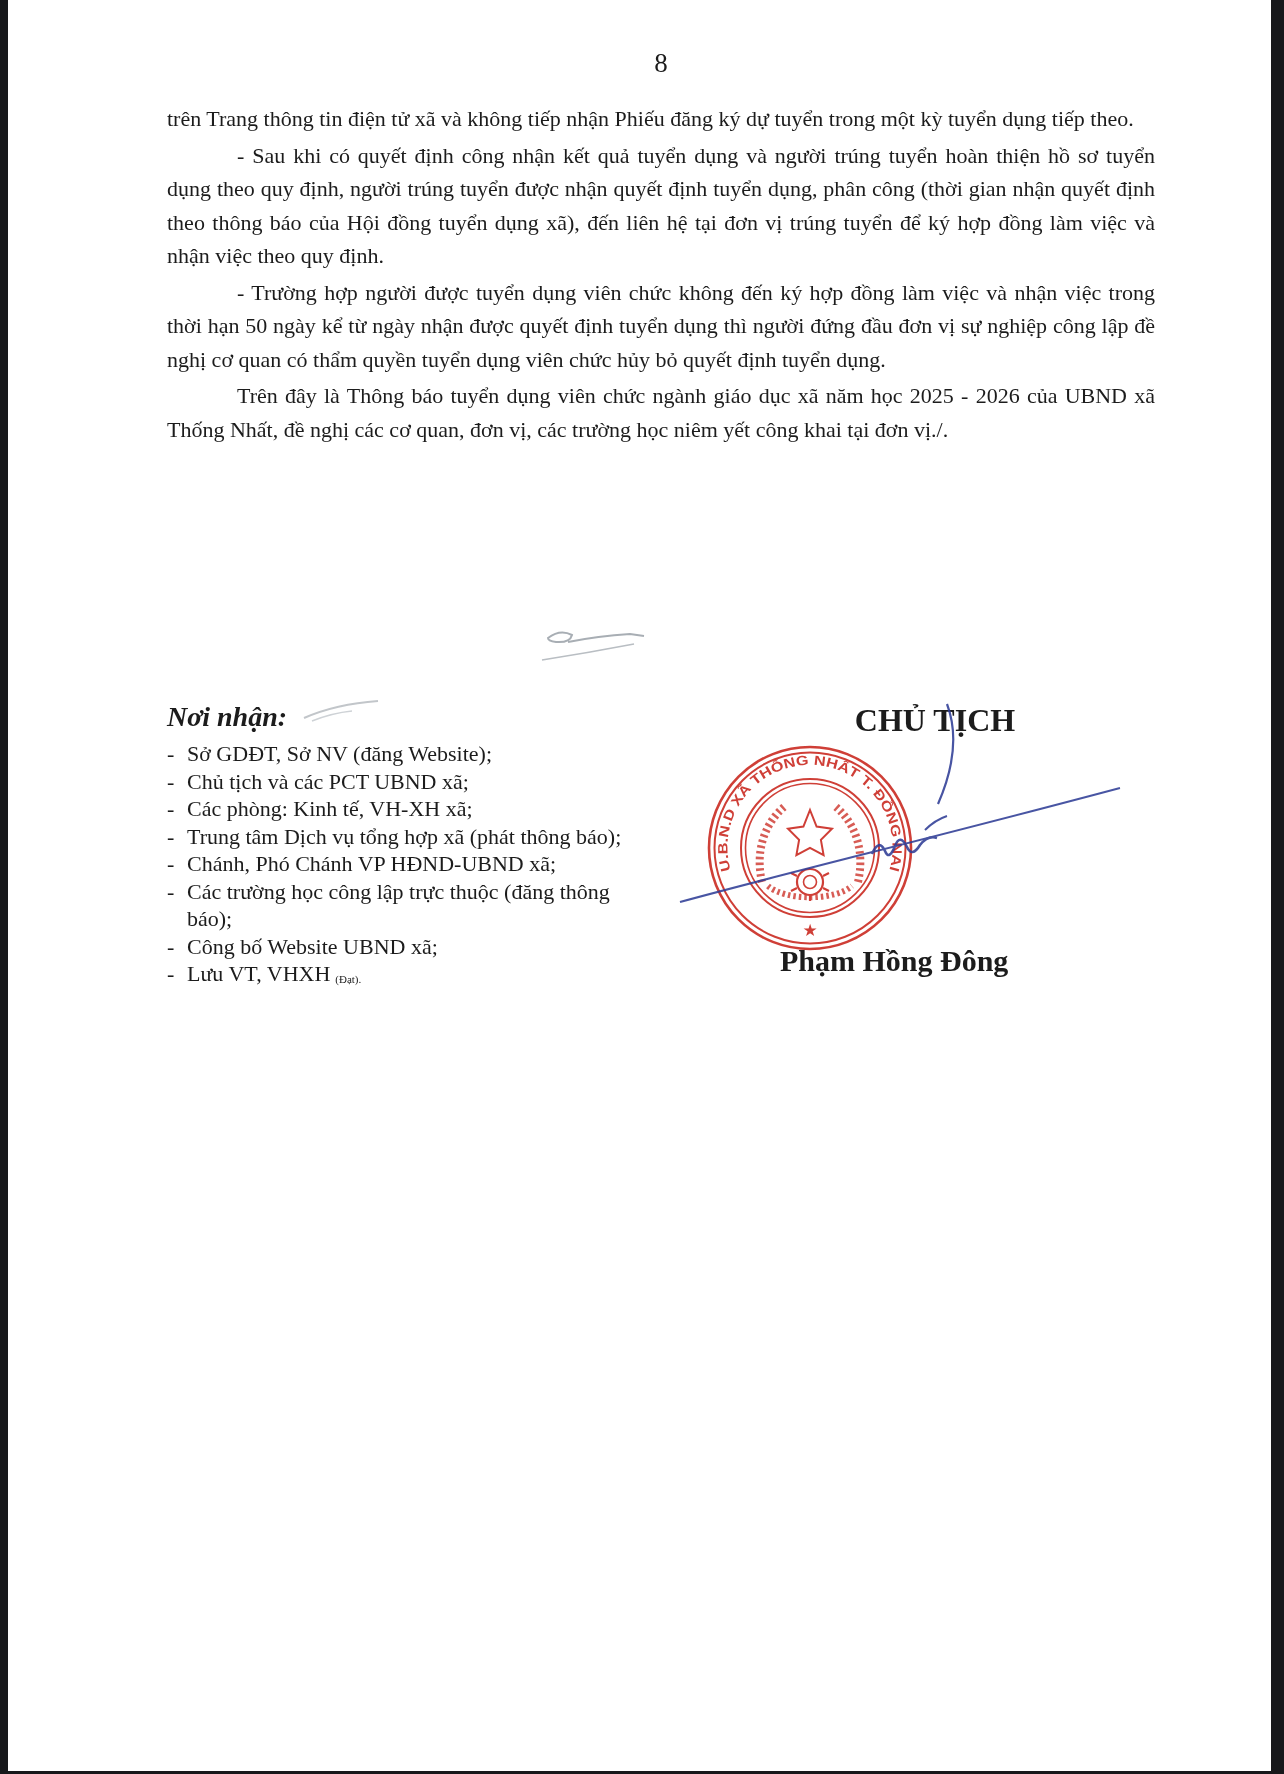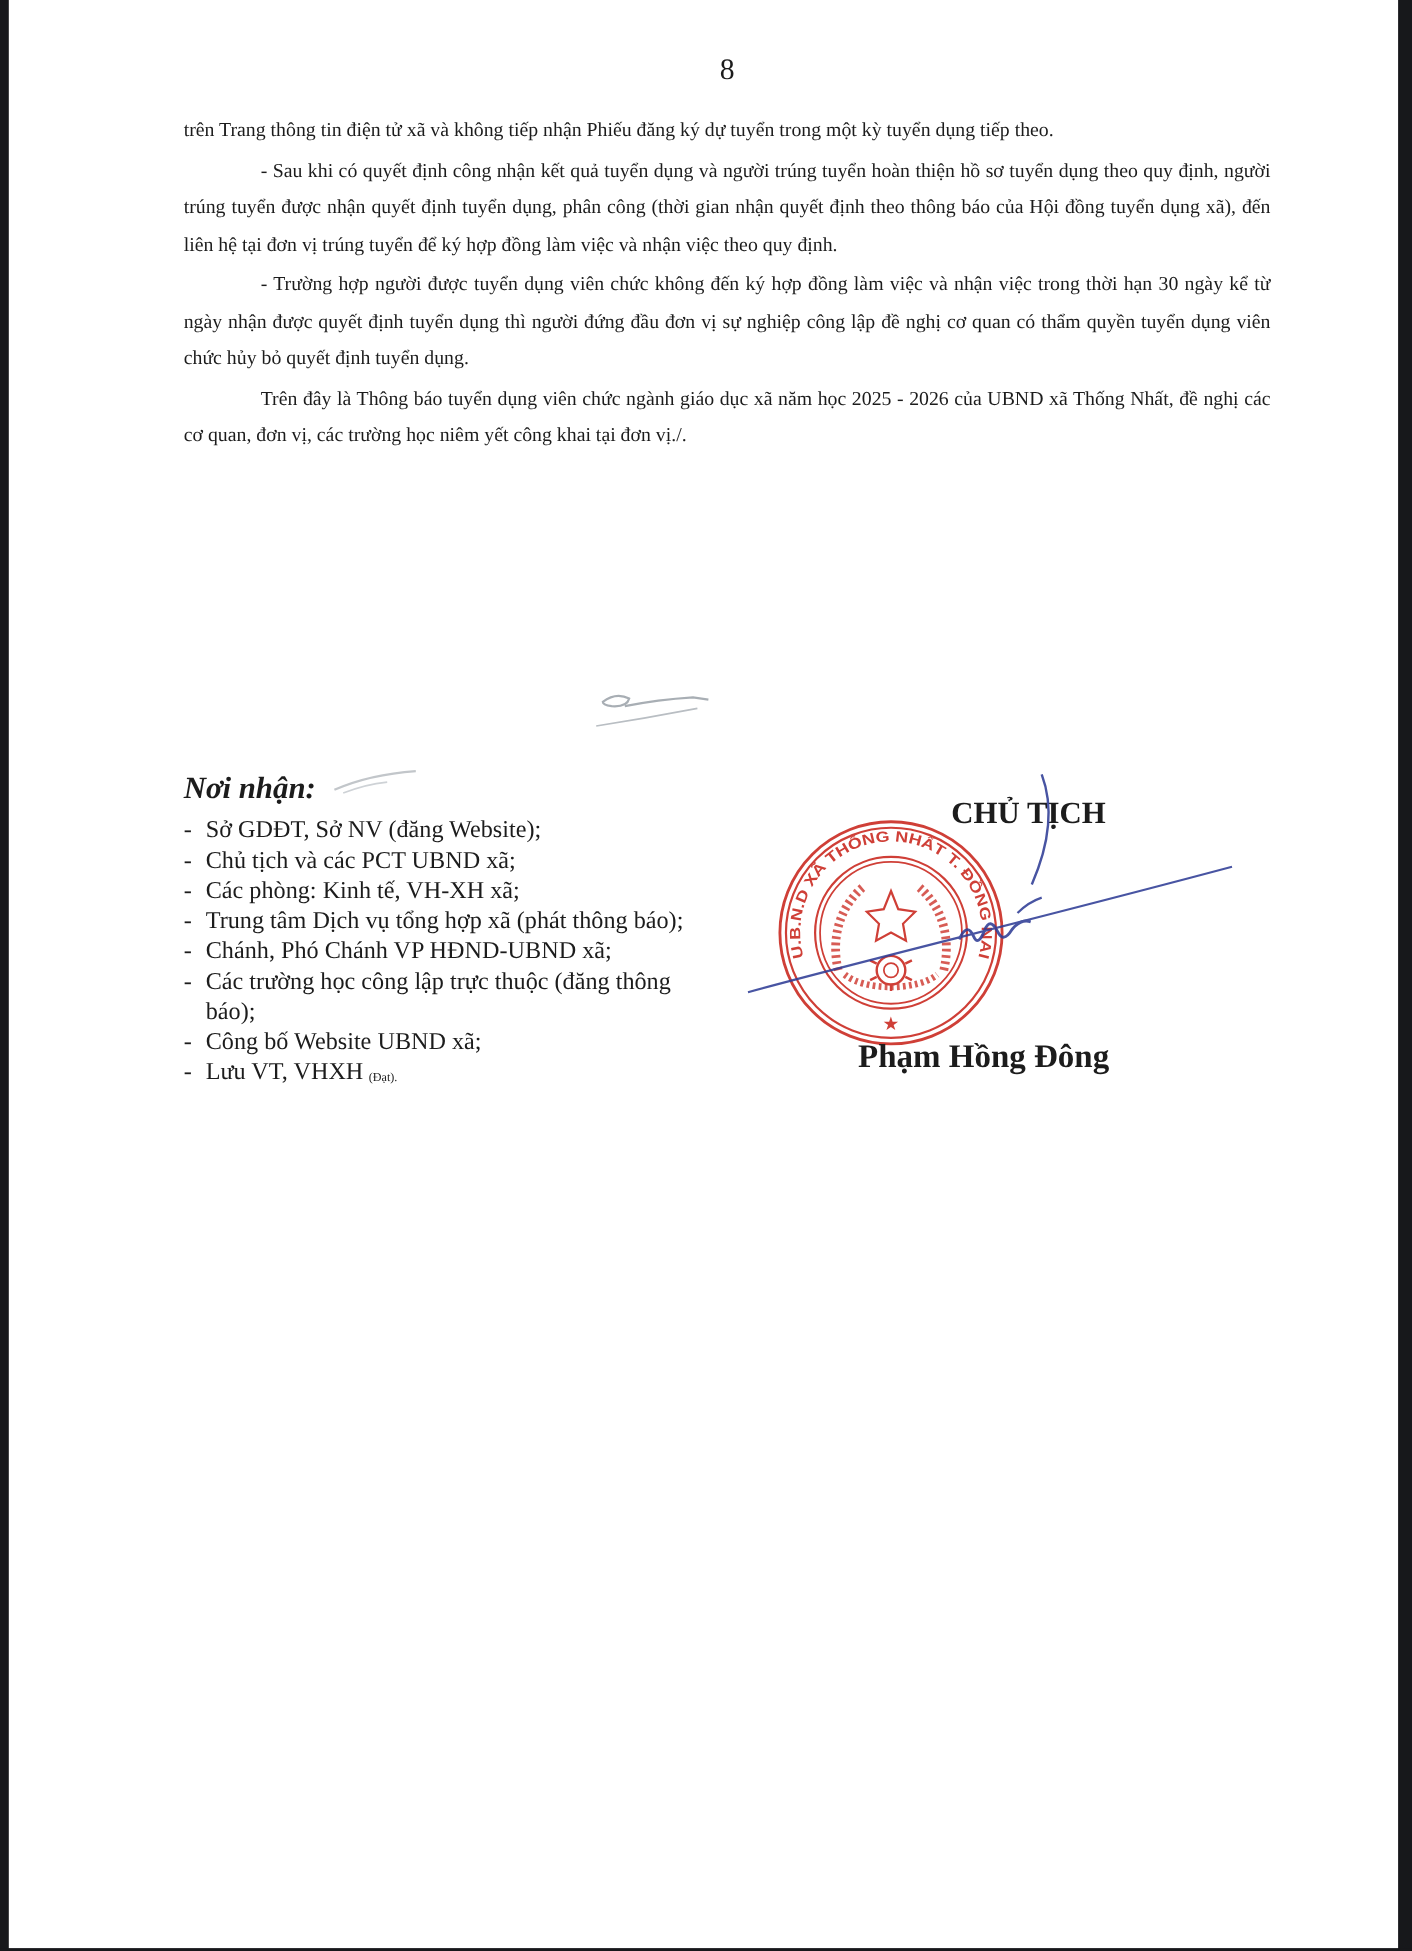--- a/index.html
+++ b/index.html
@@ -16,21 +16,21 @@
   .edge-right{right:0;top:0;width:13px;height:1774px;}
   .edge-bottom{left:0;bottom:0;width:1284px;height:3px;}
 
   .page-number{
     position:absolute;left:167px;top:48px;width:988px;
     text-align:center;font-size:27px;
   }
 
   .body-text{
     position:absolute;left:167px;top:102px;width:988px;
-    font-size:18px;line-height:33.5px;
+    font-size:22px;line-height:33.5px;
     text-align:justify;
   }
   .body-text p{margin:0 0 3px 0;text-indent:70px;}
   .body-text p.no-indent{text-indent:0;}
   .body-text p.heading{
     font-weight:bold;text-align:left;margin-bottom:4px;
   }
 
   .recipients{
     position:absolute;left:167px;top:702px;width:470px;
@@ -40,22 +40,22 @@
     margin-bottom:8px;
   }
   .r-item{
     display:flex;align-items:baseline;
     font-size:22px;line-height:27.5px;
   }
   .r-item .dash{width:20px;flex:0 0 20px;}
   .small-note{font-size:11px;margin-left:5px;position:relative;top:2px;}
 
   .chairman-title{
-    position:absolute;left:780px;top:724px;width:310px;
-    text-align:center;font-weight:bold;font-size:28px;
+    position:absolute;left:780px;top:702px;width:310px;
+    text-align:center;font-weight:bold;font-size:32px;
   }
   .signer-name{
     position:absolute;left:780px;top:944px;width:310px;
     text-align:left;font-weight:bold;font-size:30px;
     z-index:5;
   }
 
   .seal-svg{position:absolute;left:702px;top:740px;z-index:2;opacity:0.93;}
   .seal-text{
     font-family:"Liberation Sans", sans-serif;
@@ -73,21 +73,21 @@
 
   <div class="edge edge-left"></div>
   <div class="edge edge-right"></div>
   <div class="edge edge-bottom"></div>
 
   <div class="page-number">8</div>
 
   <div class="body-text">
     <p class="no-indent">trên Trang thông tin điện tử xã và không tiếp nhận Phiếu đăng ký dự tuyển trong một kỳ tuyển dụng tiếp theo.</p>
     <p>- Sau khi có quyết định công nhận kết quả tuyển dụng và người trúng tuyển hoàn thiện hồ sơ tuyển dụng theo quy định, người trúng tuyển được nhận quyết định tuyển dụng, phân công (thời gian nhận quyết định theo thông báo của Hội đồng tuyển dụng xã), đến liên hệ tại đơn vị trúng tuyển để ký hợp đồng làm việc và nhận việc theo quy định.</p>
-    <p>- Trường hợp người được tuyển dụng viên chức không đến ký hợp đồng làm việc và nhận việc trong thời hạn 30 ngày kể từ ngày nhận được quyết định tuyển dụng thì người đứng đầu đơn vị sự nghiệp công lập đề nghị cơ quan có thẩm quyền tuyển dụng viên chức hủy bỏ quyết định tuyển dụng.</p>
+    <p>- Trường hợp người được tuyển dụng viên chức không đến ký hợp đồng làm việc và nhận việc trong thời hạn 50 ngày kể từ ngày nhận được quyết định tuyển dụng thì người đứng đầu đơn vị sự nghiệp công lập đề nghị cơ quan có thẩm quyền tuyển dụng viên chức hủy bỏ quyết định tuyển dụng.</p>
     <p>Trên đây là Thông báo tuyển dụng viên chức ngành giáo dục xã năm học 2025 - 2026 của UBND xã Thống Nhất, đề nghị các cơ quan, đơn vị, các trường học niêm yết công khai tại đơn vị./.</p>
   </div>
 
   <svg class="penmark-svg penmark-1" width="120" height="50" viewBox="0 0 120 50">
     <path d="M10 16 q 12 -9 24 -3 q -2 8 -16 7 q -8 -1 -8 -4 z" fill="none" stroke="#a8aeb4" stroke-width="2"></path>
     <path d="M30 20 q 30 -6 62 -8 l 14 2" fill="none" stroke="#a8aeb4" stroke-width="2"></path>
     <path d="M4 38 q 45 -7 92 -16" fill="none" stroke="#b9bec3" stroke-width="1.6"></path>
   </svg>
 
   <div class="recipients">

